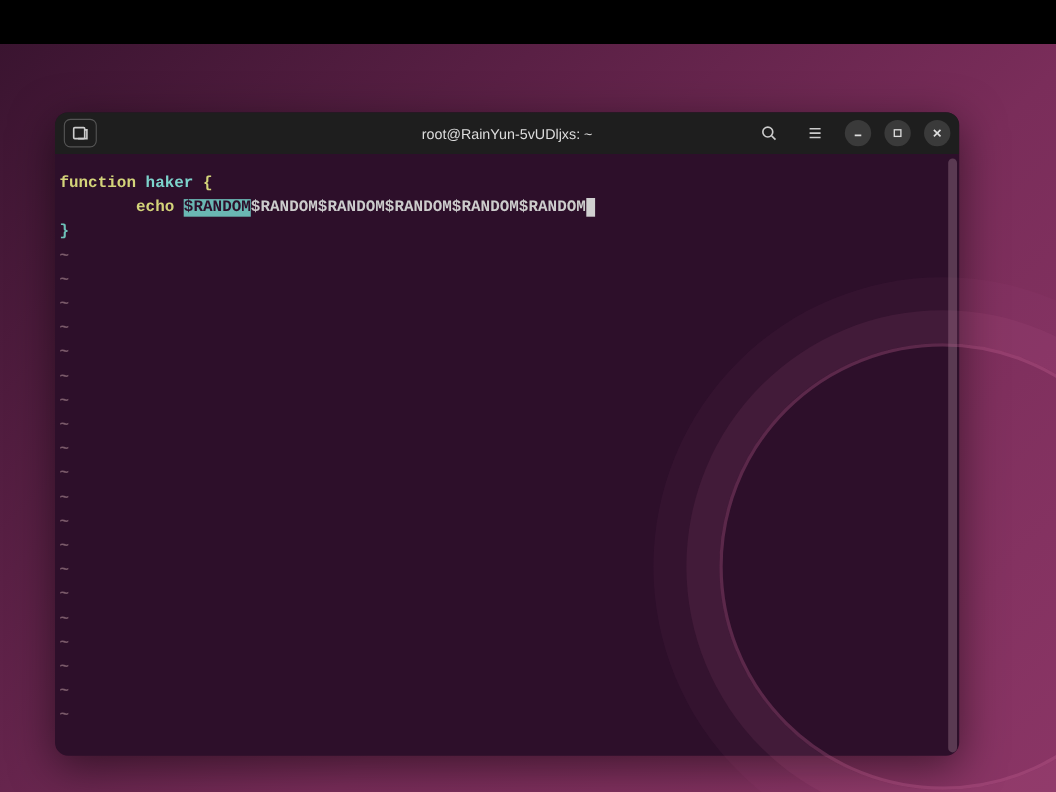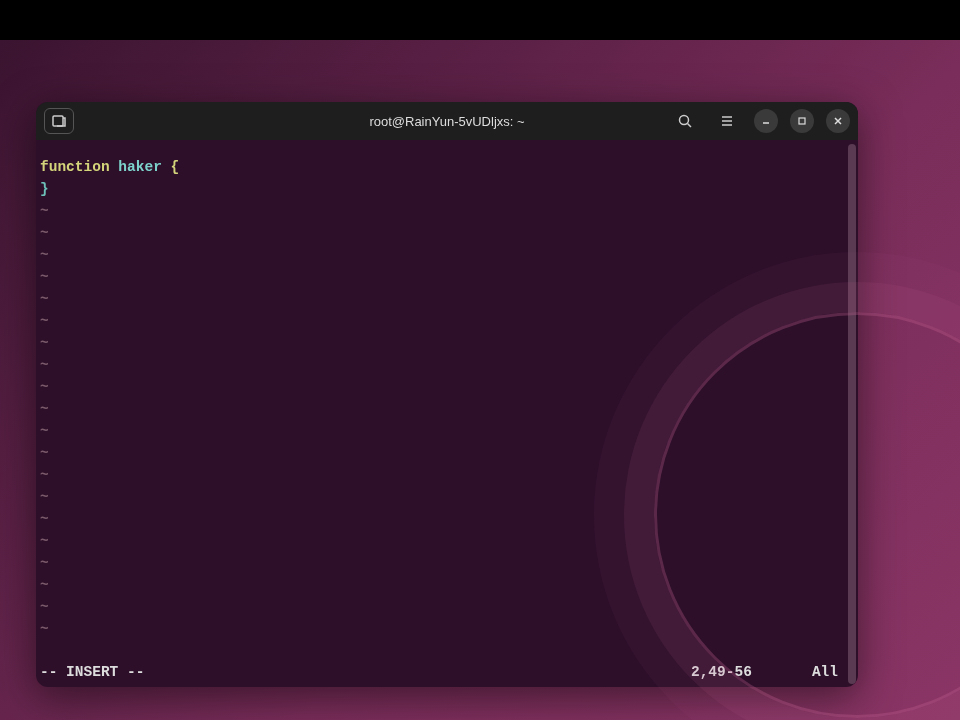--- a/index.html
+++ b/index.html
@@ -38,21 +38,21 @@
       top: 0;
       left: 0;
       right: 0;
       height: 40px;
       background: #000;
     }
     
     .terminal-window {
       position: absolute;
       top: 62px;
-      left: 36px;
+      left: 50px;
       width: 822px;
       height: 585px;
       background: #2d0f2a;
       border-radius: 12px;
       overflow: hidden;
       box-shadow: 0 10px 40px rgba(0, 0, 0, 0.5);
     }
     
     .titlebar {
       height: 38px;
@@ -234,20 +234,21 @@
           <svg viewBox="0 0 10 10" fill="none" stroke="currentColor" stroke-width="1.5">
             <line x1="2" y1="2" x2="8" y2="8"></line>
             <line x1="8" y1="2" x2="2" y2="8"></line>
           </svg>
         </div>
       </div>
     </div>
 
     <div class="terminal-content">
       <div class="terminal-line"><span class="syntax-yellow">function</span><span class="syntax-cyan"> haker </span><span class="syntax-yellow">{</span></div>
+      <div class="terminal-line"><span>        </span><span class="syntax-yellow">echo </span><span class="highlighted-random">$RANDOM</span><span class="syntax-text">$RANDOM$RANDOM$RANDOM$RANDOM$RANDOM</span><span class="cursor-block"></span></div>
       <div class="terminal-line"><span class="syntax-teal">}</span></div>
       <div class="terminal-line tilde-line">~</div>
       <div class="terminal-line tilde-line">~</div>
       <div class="terminal-line tilde-line">~</div>
       <div class="terminal-line tilde-line">~</div>
       <div class="terminal-line tilde-line">~</div>
       <div class="terminal-line tilde-line">~</div>
       <div class="terminal-line tilde-line">~</div>
       <div class="terminal-line tilde-line">~</div>
       <div class="terminal-line tilde-line">~</div>
@@ -256,25 +257,19 @@
       <div class="terminal-line tilde-line">~</div>
       <div class="terminal-line tilde-line">~</div>
       <div class="terminal-line tilde-line">~</div>
       <div class="terminal-line tilde-line">~</div>
       <div class="terminal-line tilde-line">~</div>
       <div class="terminal-line tilde-line">~</div>
       <div class="terminal-line tilde-line">~</div>
       <div class="terminal-line tilde-line">~</div>
       <div class="terminal-line tilde-line">~</div>
 
-      <div class="status-line">
-        <span class="status-mode">-- INSERT --</span>
-        <span class="status-spacer"></span>
-        <span class="status-position">2,49-56</span>
-        <span class="status-scroll">All</span>
-      </div>
     </div>
 
     <div class="scrollbar"></div>
 
   </div>
 
 </div>
 
 </body></html>

